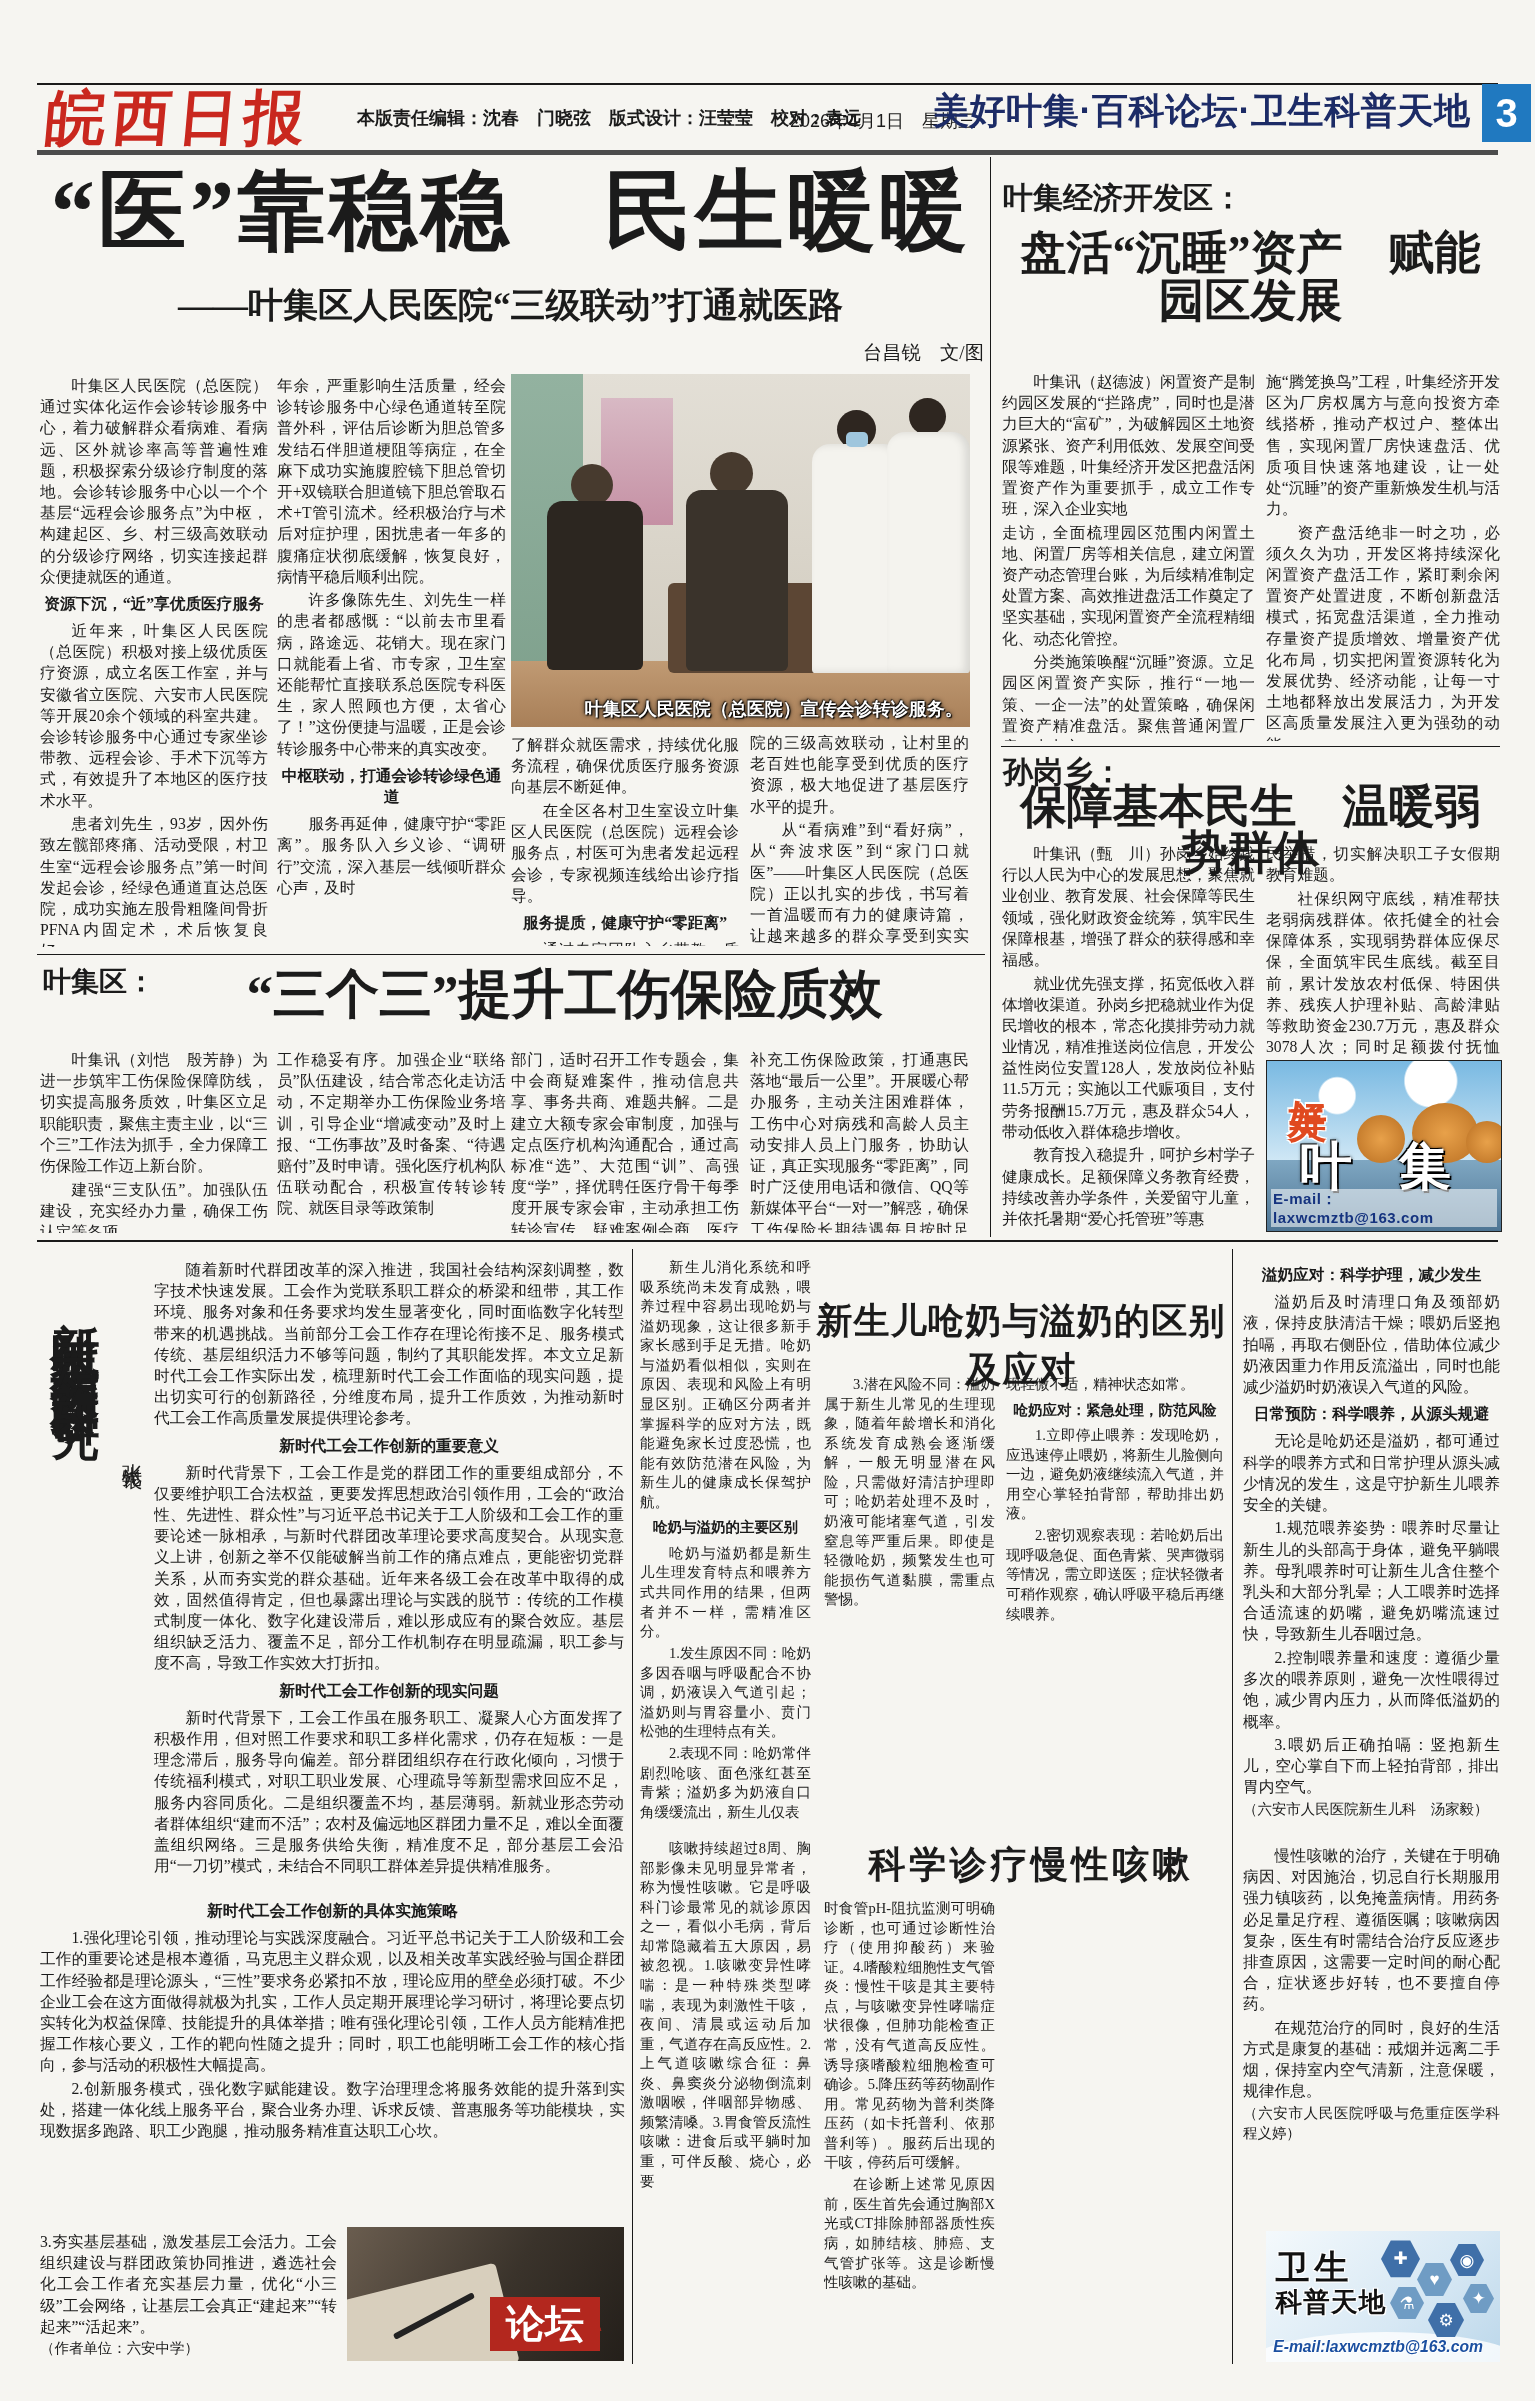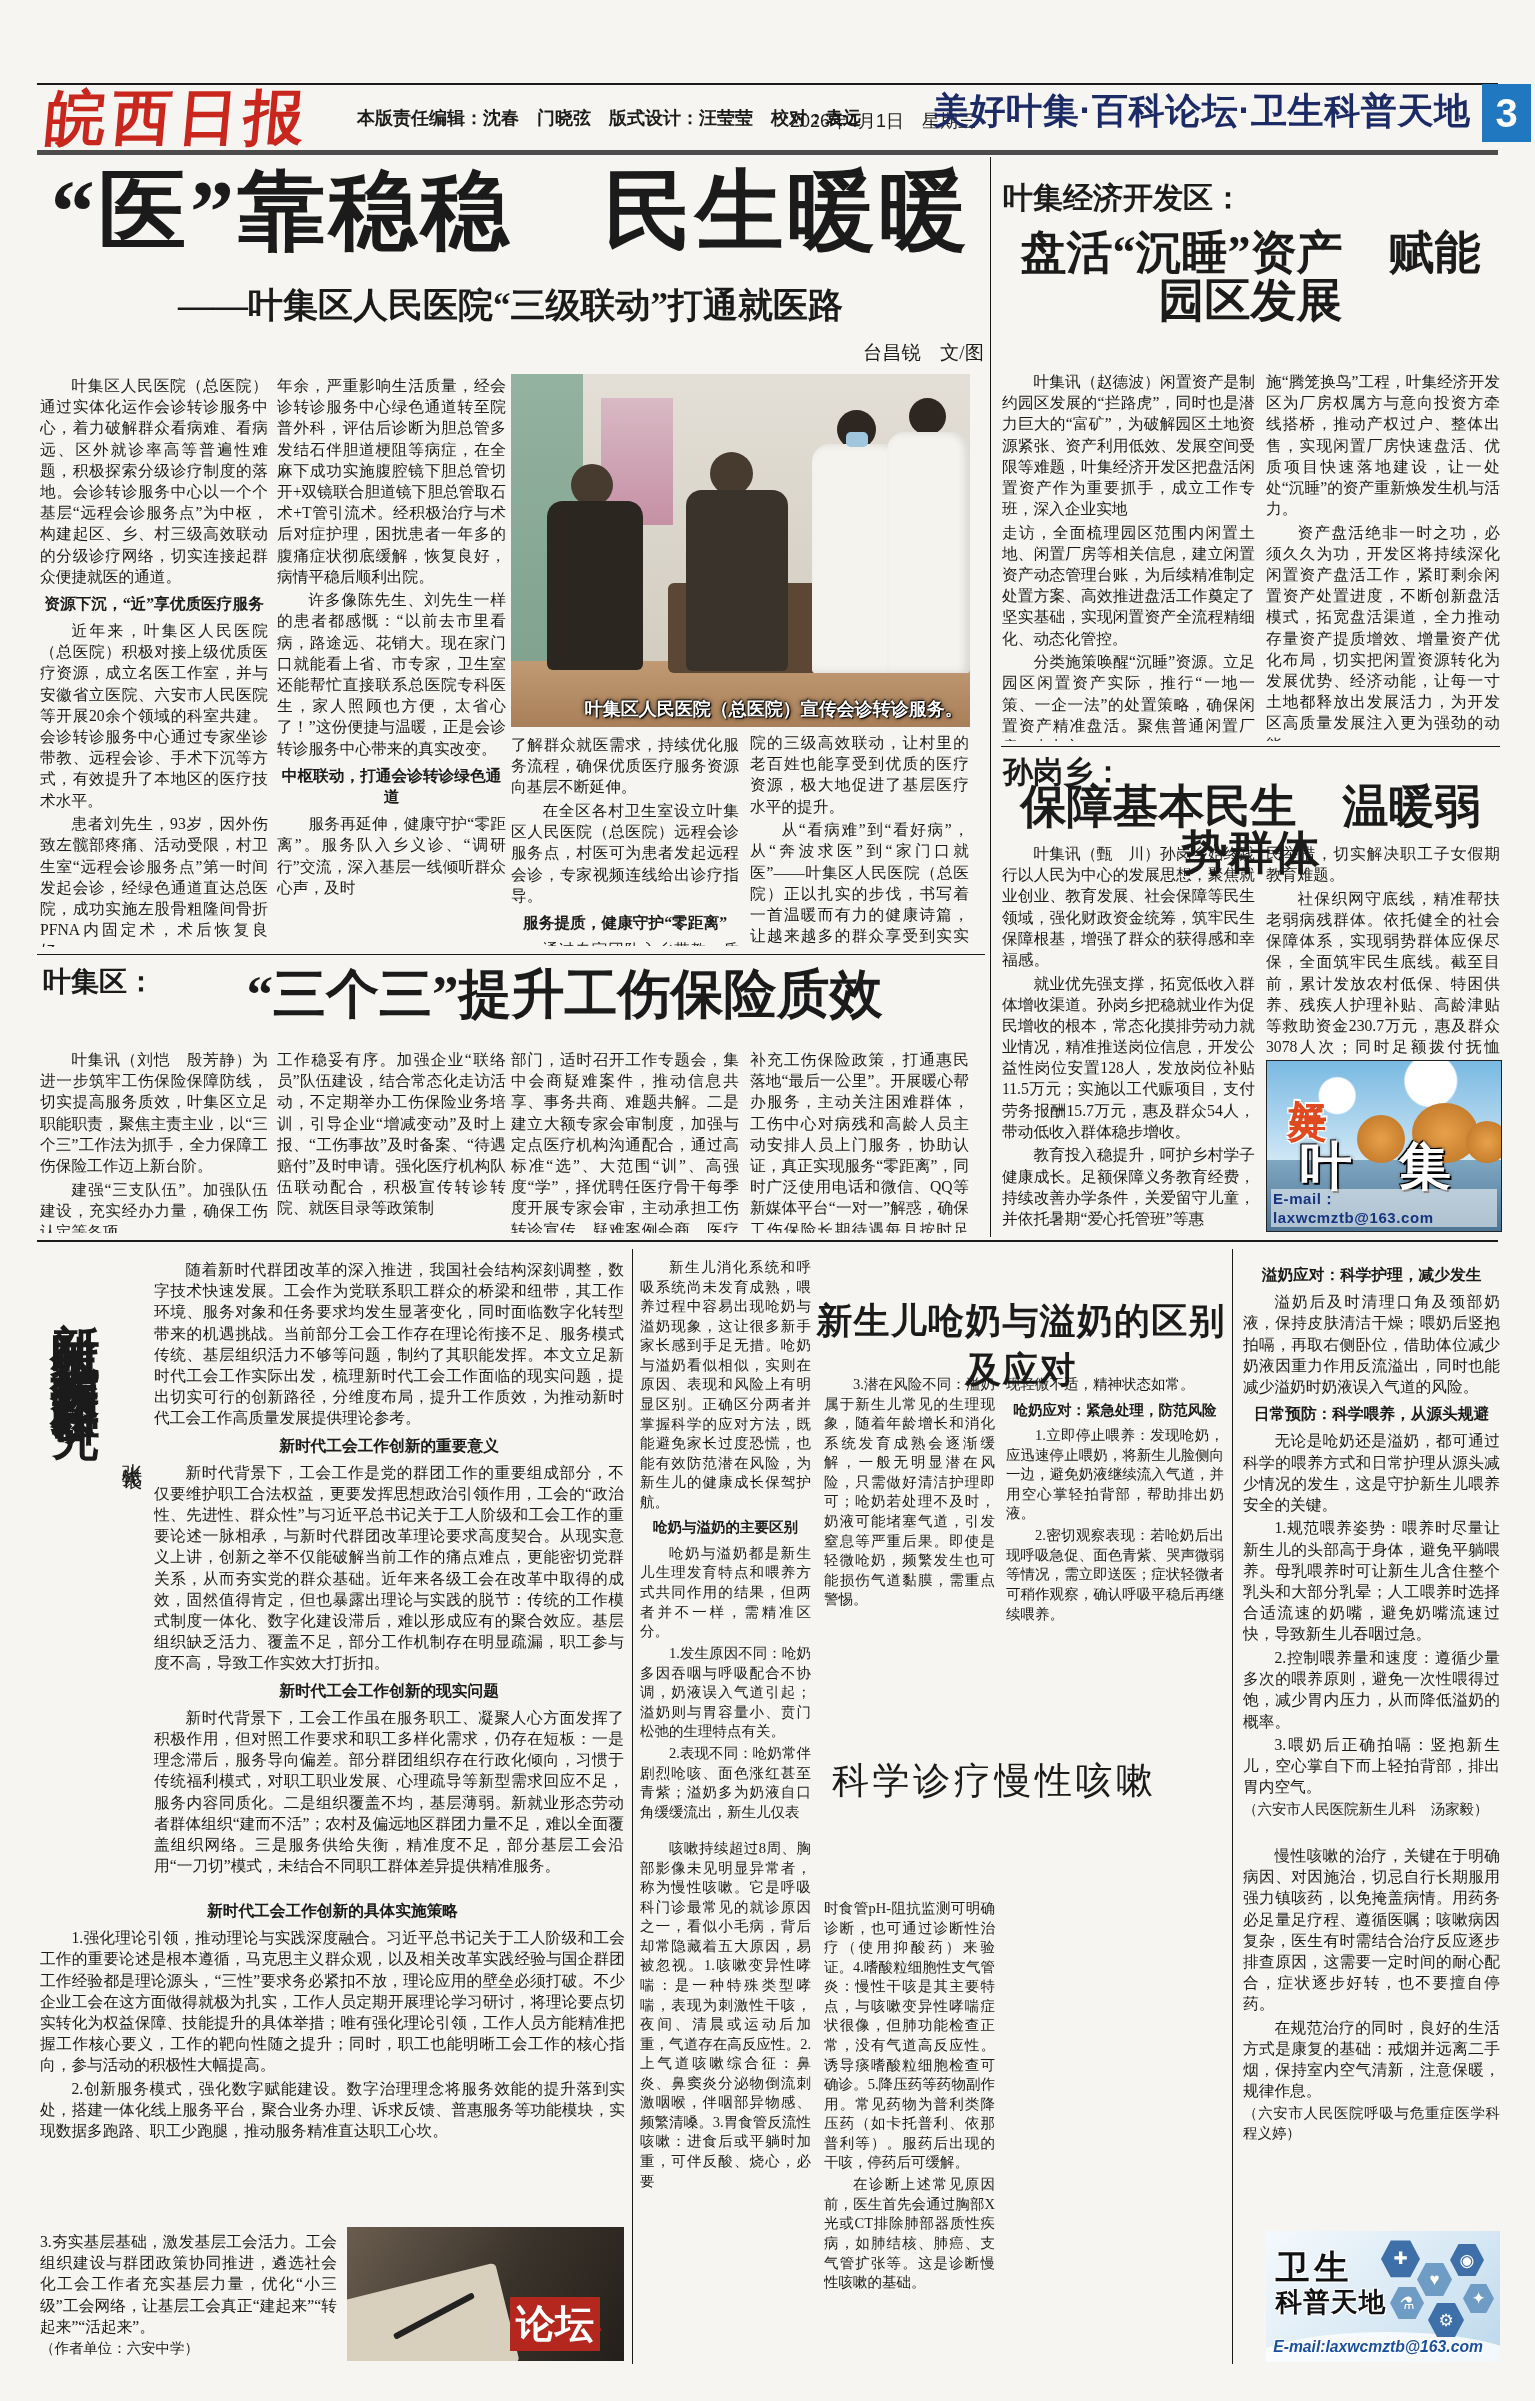--- a/index.html
+++ b/index.html
@@ -87,29 +87,29 @@
   #u-a{left:154px;top:1259px;width:470px;height:629px;}
   #u-b{left:40px;top:1894px;width:585px;height:330px;}
   #u-c{left:40px;top:2231px;width:297px;height:131px;}
   #vrule-b1{left:632px;top:1249px;width:1.2px;height:1115px;}
   #vrule-b2{left:1232px;top:1249px;width:1.2px;height:1115px;}
   
   #forum-logo{left:347px;top:2227px;width:277px;height:134px;background:linear-gradient(120deg,#6a5d4f,#3a332b 55%,#241f1a);overflow:hidden;}
   .fl-paper{position:absolute;left:-18px;bottom:-24px;width:181px;height:102px;background:#d8cfbd;transform:rotate(-14deg);border-radius:4.8px;}
   .fl-pen{position:absolute;left:42px;bottom:42px;width:90px;height:6px;background:#222;transform:rotate(-28deg);border-radius:2.4px;}
   .fl-t1{position:absolute;right:24px;top:27px;color:#fff;font-size:39px;font-weight:900;text-shadow:1.8px 1.8px 0 #a3261d;margin-top:44px;}
-  .fl-t2{position:absolute;right:24px;top:70px;color:#fff;font-size:39px;font-weight:900;background:#b3271e;padding:0 6px;}
+  .fl-t2{position:absolute;right:24px;top:70px;color:#fff;font-size:39px;font-weight:900;background:#b3271e;padding:0 16px;}
   
   .midcol{font-size:14.5px;}
   #nb-m1{left:640px;top:1258px;width:171px;height:569px;}
   #nb-m2{left:824px;top:1375px;width:171px;height:452px;}
   #nb-m3{left:1006px;top:1375px;width:218px;height:452px;}
   #nb-r{left:1243px;top:1258px;width:257px;height:576px;font-size:15.7px;}
   #nb-title{left:808px;top:1297px;width:426px;text-align:center;font-size:36px;font-weight:900;letter-spacing:1.2px;}
-  #ck-title{left:832px;top:1756px;width:398px;text-align:left;font-size:37px;font-weight:400;letter-spacing:3.6px;}
+  #ck-title{left:832px;top:1840px;width:398px;text-align:center;font-size:37px;font-weight:700;letter-spacing:3.6px;}
   #ck-m1{left:640px;top:1839px;width:171px;height:526px;}
   #ck-m2{left:824px;top:1899px;width:171px;height:465px;}
   #ck-m3{left:1006px;top:1899px;width:218px;height:465px;}
   #ck-r{left:1243px;top:1845px;width:257px;height:353px;font-size:15.7px;}
   
   #health-logo{left:1266px;top:2231px;width:234px;height:131px;background:linear-gradient(135deg,#f4f9fc,#d7e8f4 60%,#bcd7ea);overflow:hidden;}
   .hl-wave{position:absolute;left:-24px;bottom:-42px;width:289px;height:72px;background:#ffffff;border-radius:50%;opacity:.8;}
   .hex{position:absolute;display:flex;align-items:center;justify-content:center;color:#fff;font-size:17px;
        clip-path:polygon(25% 3%,75% 3%,100% 50%,75% 97%,25% 97%,0 50%);background:#3f6fa8;}
   .hex.lt{background:#6f9cc4;}

